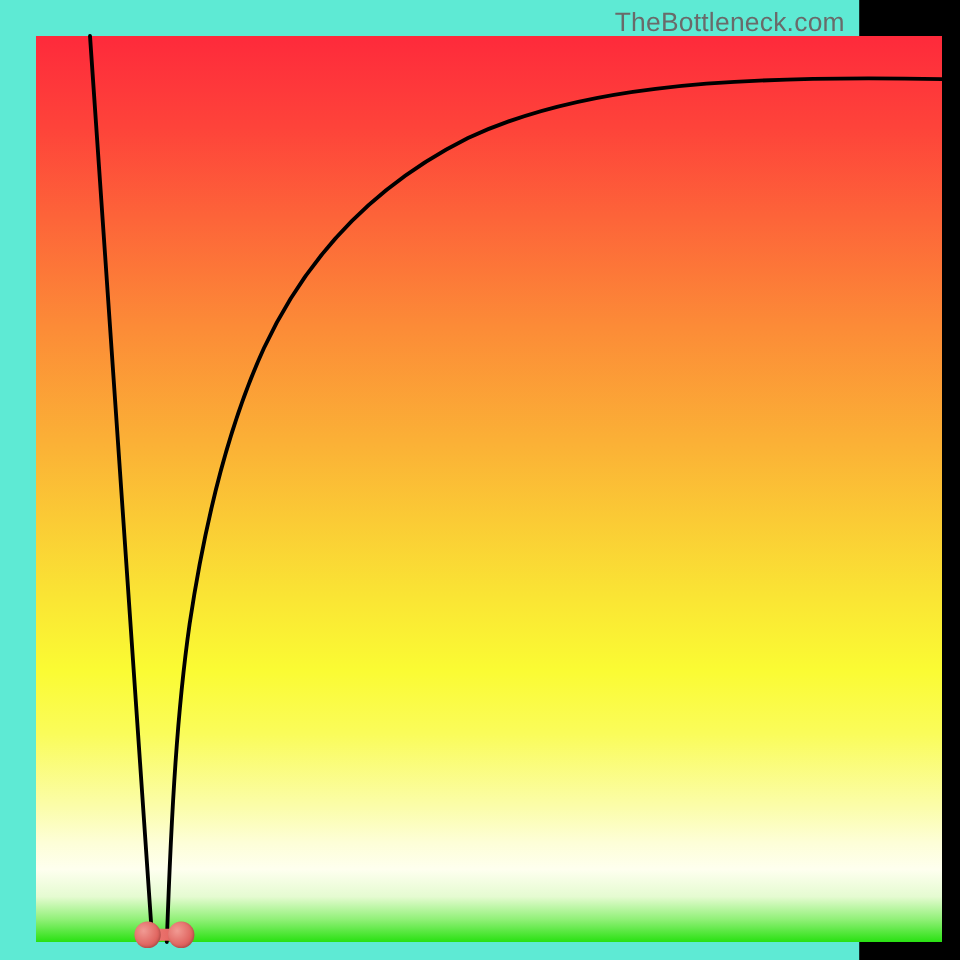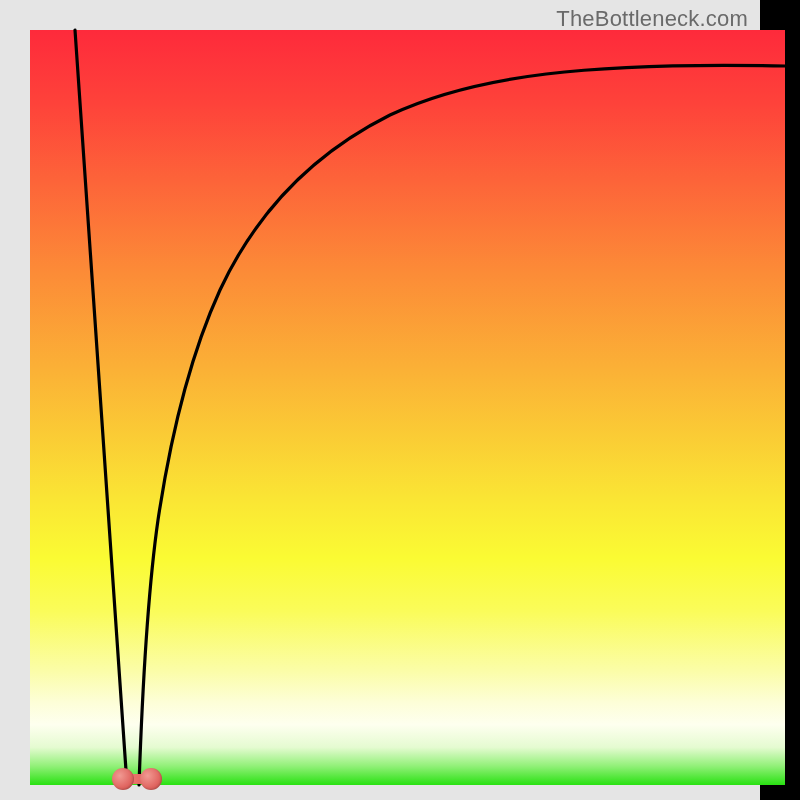--- a/index.html
+++ b/index.html
@@ -8,22 +8,21 @@
     width: 800px;
     height: 800px;
     overflow: hidden;
     background: #000;
     font-family: Arial, Helvetica, sans-serif;
   }
   .frame {
     position: relative;
     width: 716px;
     height: 800px;
-    background: #e5e5e5;
-    padding-left: 44px;
+    background: #5eead4;
   }
   .plot-area {
     position: absolute;
     left: 30px;
     top: 30px;
     width: 755px;
     height: 755px;
     background: linear-gradient(to bottom,
       #fe2a3b 0%,
       #fe433a 10%,

